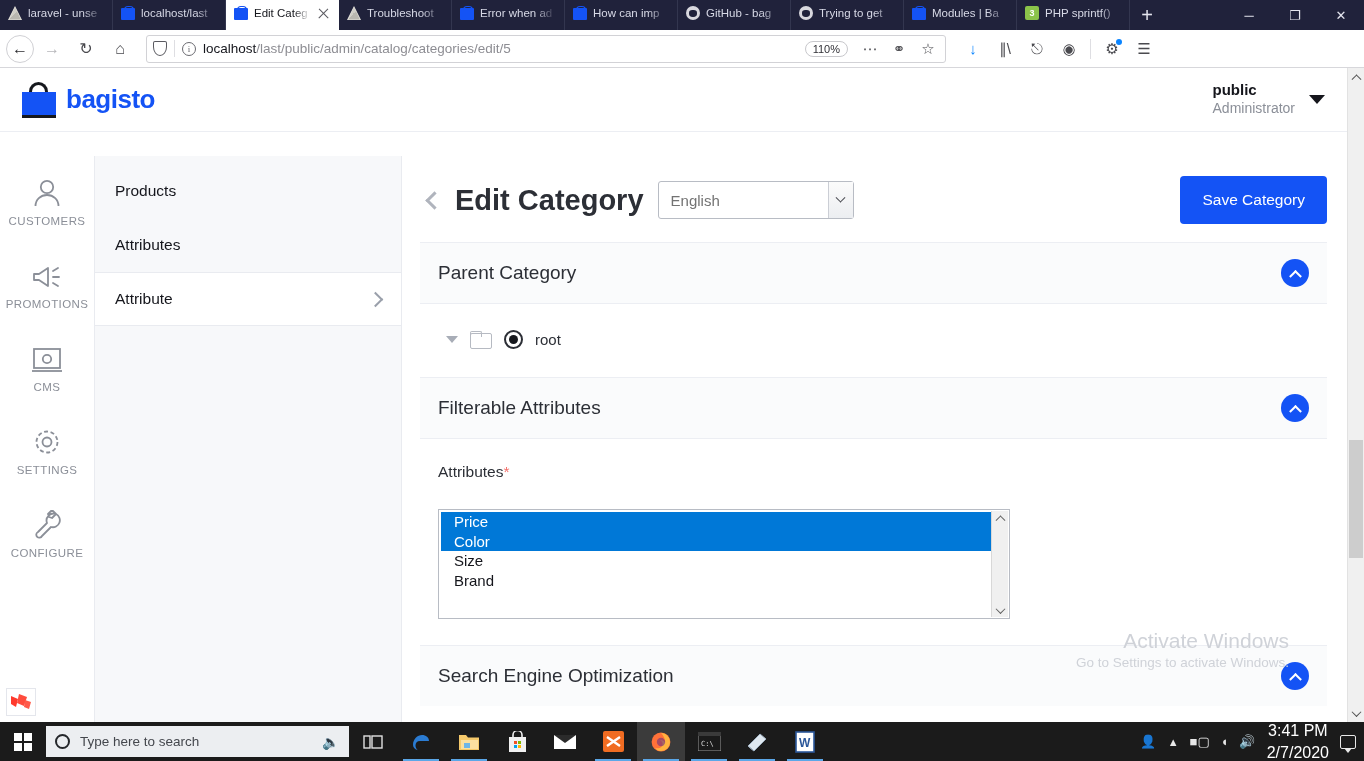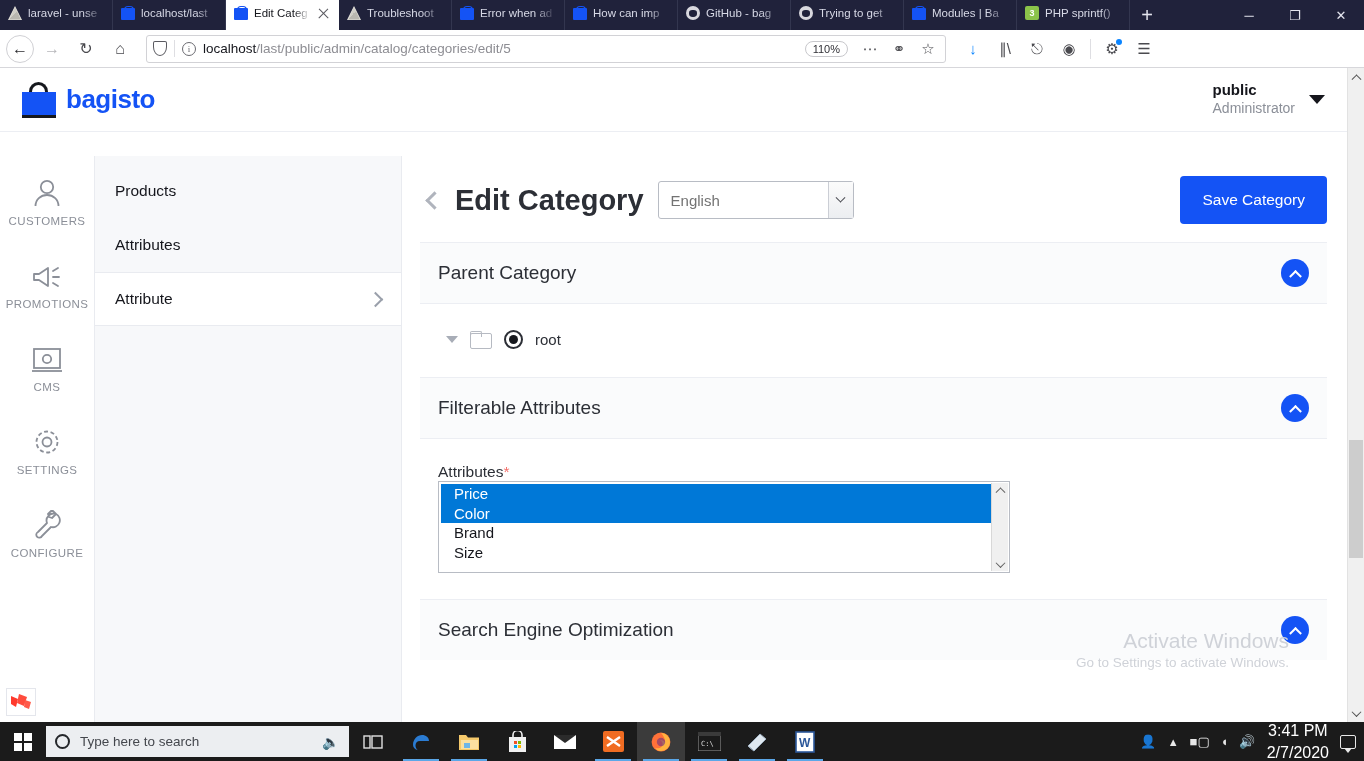--- a/index.html
+++ b/index.html
@@ -259,24 +259,24 @@
   }
   .radio-on {
     width: 19px; height: 19px; border-radius: 50%; border: 2px solid #2c2f36;
     display: flex; align-items: center; justify-content: center;
   }
   .radio-on::after {
     content: ""; width: 9px; height: 9px; border-radius: 50%; background: #16181d;
   }
   .tree-label { font-size: 15px; color: #2c2f36; }
 
-  .field-label { font-size: 15.5px; color: #2c2f36; margin-bottom: 0; }
+  .field-label { font-size: 15.5px; color: #2c2f36; margin-bottom: 28px; }
   .req { color: #f4706b; }
   .multiselect {
-    width: 572px; height: 92px; border: 1px solid #b8bcc4; background: #fff;
+    width: 572px; height: 110px; border: 1px solid #b8bcc4; background: #fff;
     display: flex; position: relative; padding: 1px;
   }
   .ms-list { flex: 1; padding: 1px 0 0 1px; }
   .ms-option {
     font-size: 15px; color: #15161c; padding: 0 0 0 13px; line-height: 19.5px;
     height: 19.5px;
   }
   .ms-option.selected { background: #0078d7; color: #fff; }
   .ms-scroll {
     width: 17px; background: #f0f0f0; border-left: 1px solid #d8d8d8;
@@ -567,22 +567,22 @@
                 </span>
             </div>
             <div class="panel-body">
               <div class="field-label">
                 <span>Attributes</span><span class="req">*</span>
               </div>
               <div class="multiselect">
                 <div class="ms-list">
                   <div class="ms-option selected">Price</div>
                   <div class="ms-option selected">Color</div>
+                  <div class="ms-option">Size</div>
                   <div class="ms-option">Brand</div>
-                  <div class="ms-option">Size</div>
                 </div>
                 <div class="ms-scroll">
                   <span class="ms-arrow up"></span>
                   <span class="ms-arrow down"></span>
                 </div>
               </div>
             </div>
           </div>
 
           <div class="panel">

